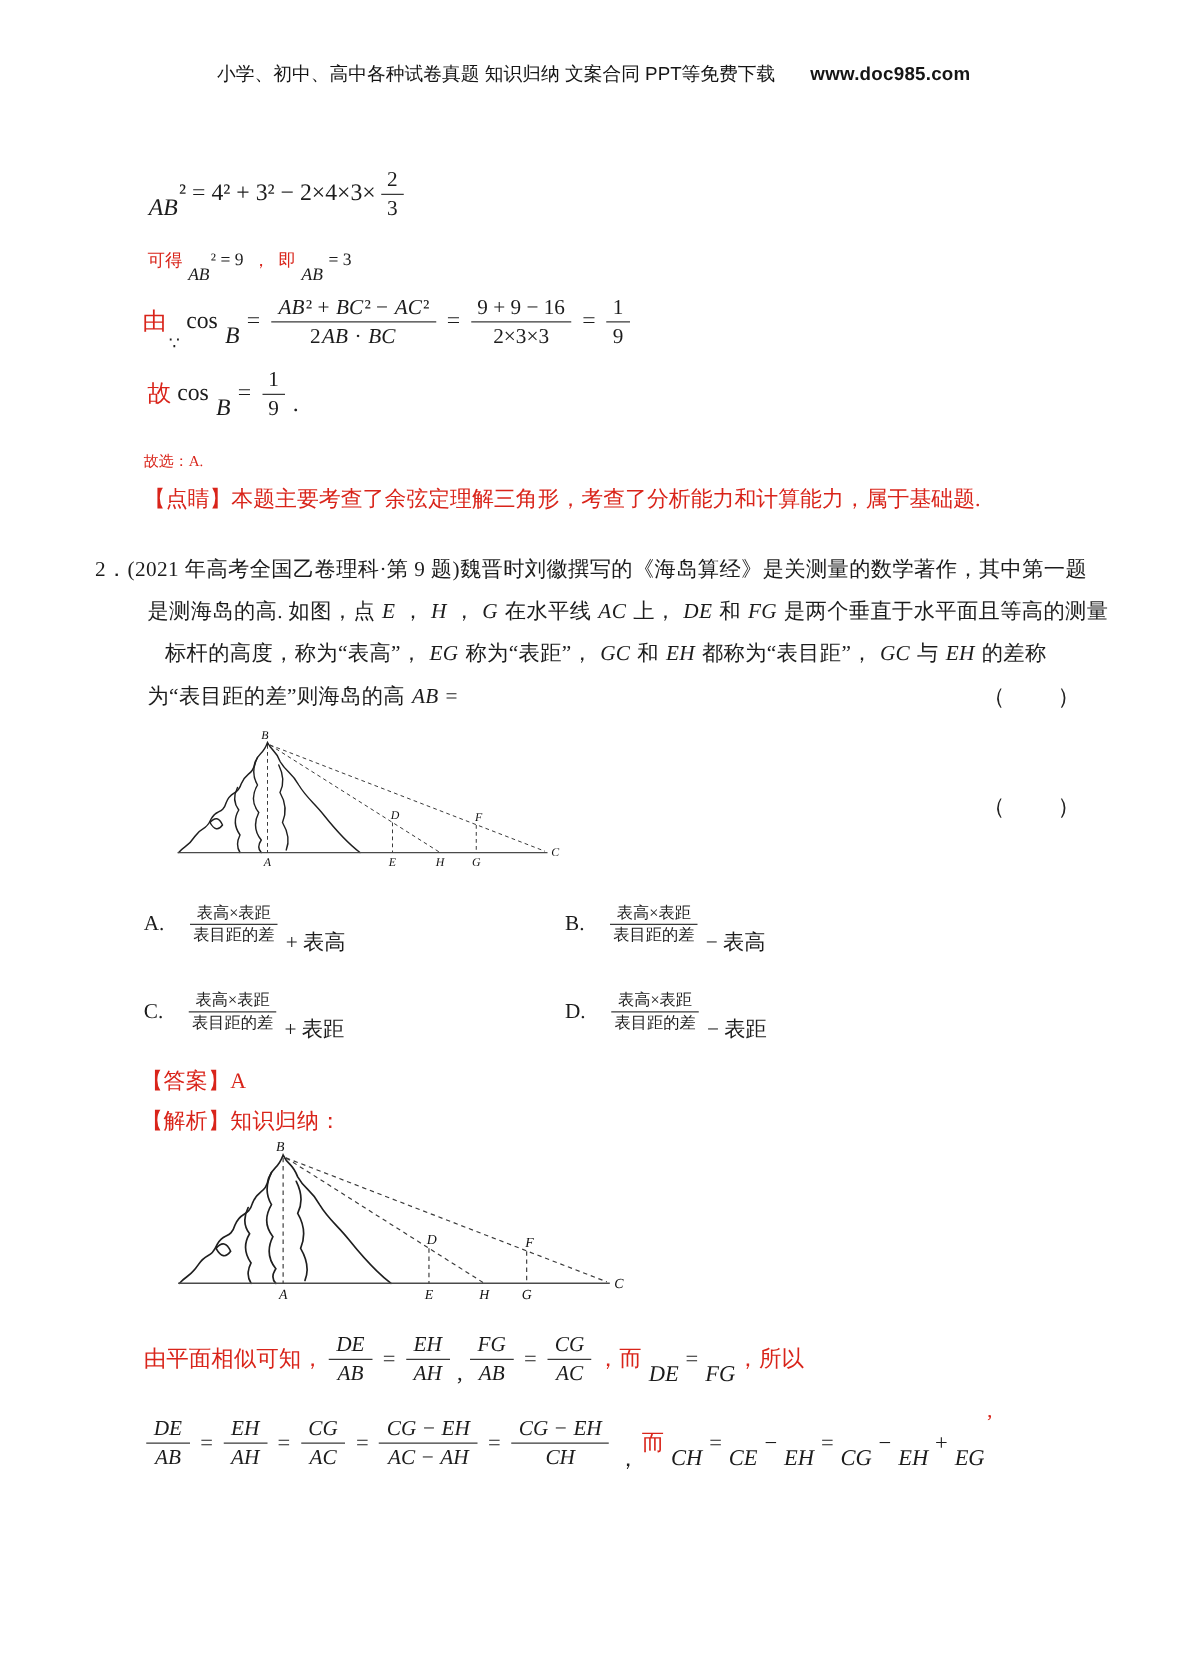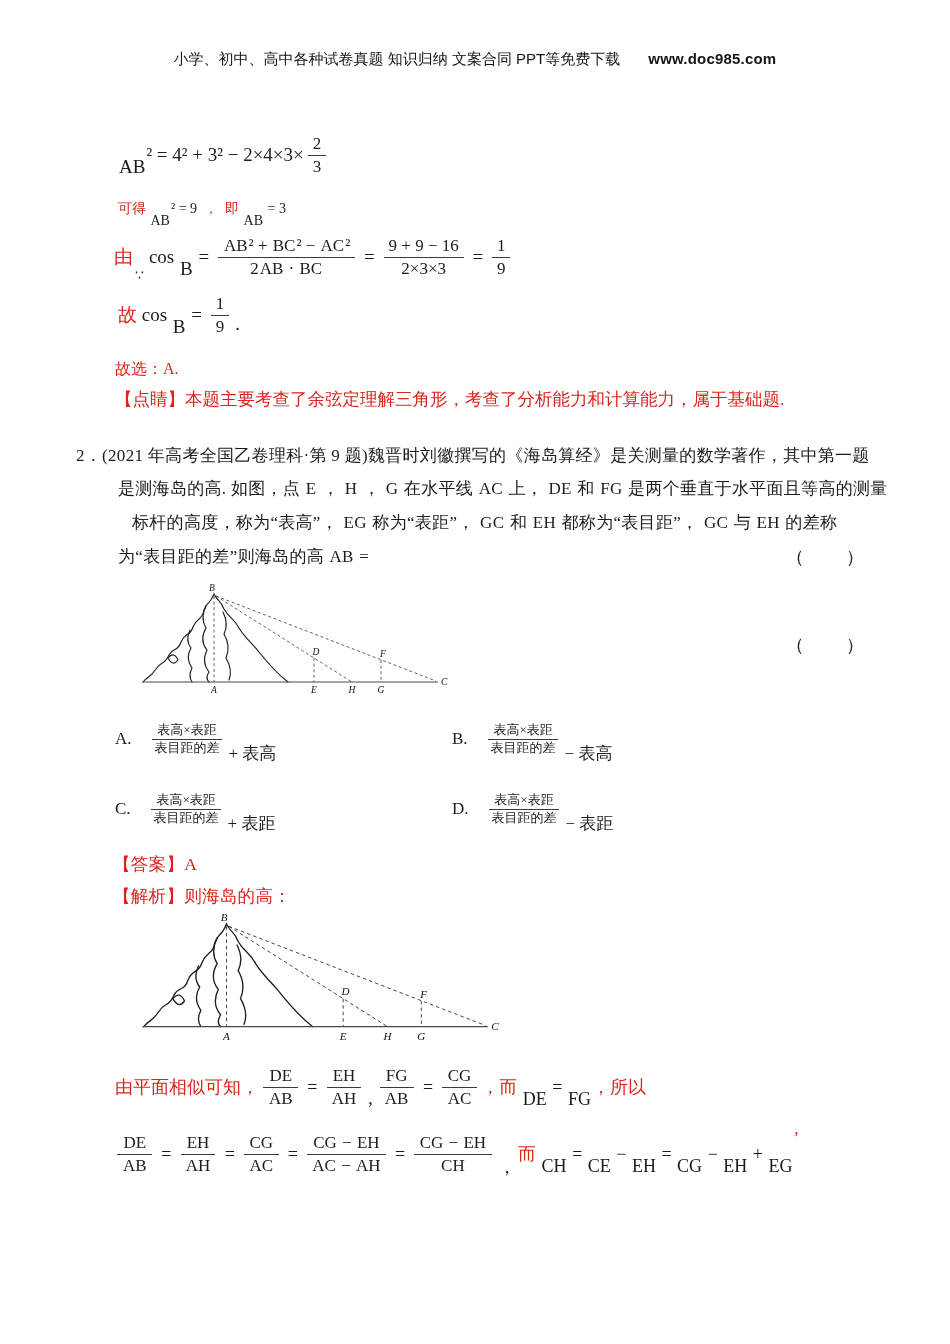--- a/index.html
+++ b/index.html
@@ -13,21 +13,21 @@
   
   .pline{position:absolute;font-size:17px;white-space:pre;letter-spacing:0.3px;}
   
   .fline{position:absolute;display:flex;align-items:center;font-size:19px;white-space:pre;}
   .frac{display:inline-flex;flex-direction:column;align-items:center;vertical-align:middle;
         margin:0 4px;font-size:17px;line-height:1.25;}
   .frac .fn{display:block;border-bottom:1px solid #3a3a3a;padding:0 5px;}
   .frac .fd{display:block;padding:0 5px;}
   .s-cn{font-family:"Liberation Serif",serif;margin-top:28px;}
   .s-n{font-family:"Liberation Serif",serif;}
-  .s-m{font-family:"Liberation Serif",serif;padding:0 1px;margin-top:24px;}
+  .s-m{font-family:"Liberation Serif",serif;font-style:italic;padding:0 1px;margin-top:24px;}
   .s-r{color:var(--red);}
   .s-lab{margin-right:14px;}
   .s-low{align-self:flex-end;padding:0 2px 5px 2px;}
   .s-bec{font-size:14px;align-self:flex-end;padding:0 5px 2px 2px;color:#222;}
   .s-rhigh{color:var(--red);align-self:flex-start;padding-top:4px;font-size:17px;}
   .opt{position:absolute;display:flex;align-items:center;font-size:17px;white-space:pre;}
   .opt .frac{font-size:13px;}
   .paren{position:absolute;font-size:18px;letter-spacing:2px;color:#222;}
   
   .island{position:absolute;}
@@ -40,21 +40,21 @@
 <body>
 
 <div class="page">
 
   <div class="hdr"><span>小学、初中、高中各种试卷真题 知识归纳 文案合同 PPT等免费下载</span><span class="url">www.doc985.com</span></div>
 
   <div class="fline" style="left:118px;top:130px;height:50px;"><span class="s-m">AB</span><span class="s-n">² = 4² + 3² − 2×4×3×</span><span class="frac"><span class="fn"><span class="s-n">2</span></span><span class="fd"><span class="s-n">3</span></span></span></div>
   <div class="fline" style="left:118px;top:196px;height:26px;font-size:14px;"><span class="s-r">可得 </span><span class="s-m">AB</span><span class="s-n">² = 9</span><span class="s-r">  ，  即 </span><span class="s-m">AB</span><span class="s-n"> = 3</span></div>
   <div class="fline" style="left:114px;top:228px;height:58px;"><span class="s-r">由</span><span class="s-bec">∵</span><span class="s-n">cos </span><span class="s-m">B</span><span class="s-n"> = </span><span class="frac"><span class="fn"><span class="s-m">AB</span><span class="s-n">² + </span><span class="s-m">BC</span><span class="s-n">² − </span><span class="s-m">AC</span><span class="s-n">²</span></span><span class="fd"><span class="s-n">2</span><span class="s-m">AB</span><span class="s-n"> · </span><span class="s-m">BC</span></span></span><span class="s-n"> = </span><span class="frac"><span class="fn"><span class="s-n">9 + 9 − 16</span></span><span class="fd"><span class="s-n">2×3×3</span></span></span><span class="s-n"> = </span><span class="frac"><span class="fn"><span class="s-n">1</span></span><span class="fd"><span class="s-n">9</span></span></span></div>
   <div class="fline" style="left:118px;top:290px;height:50px;"><span class="s-r">故 </span><span class="s-n">cos </span><span class="s-m">B</span><span class="s-n"> = </span><span class="frac"><span class="fn"><span class="s-n">1</span></span><span class="fd"><span class="s-n">9</span></span></span><span class="s-low">.</span></div>
-  <div class="fline" style="left:115px;top:358px;height:22px;font-size:16px;"><span class="s-r">故选：A.</span></div>
+  <div class="fline" style="left:115px;top:358px;height:22px;font-size:12px;"><span class="s-r">故选：A.</span></div>
   <div class="fline" style="left:115px;top:388px;height:22px;font-size:17.5px;"><span class="s-r">【点睛】本题主要考查了余弦定理解三角形，考查了分析能力和计算能力，属于基础题.</span></div>
 
   <div class="pline" style="left:76px;top:444px;"><span class="s-cn">2．(2021 年高考全国乙卷理科·第 9 题)魏晋时刘徽撰写的《海岛算经》是关测量的数学著作，其中第一题</span></div>
   <div class="pline" style="left:118px;top:477px;"><span class="s-cn">是测海岛的高. 如图，点 </span><span class="s-m">E</span><span class="s-cn"> ， </span><span class="s-m">H</span><span class="s-cn"> ， </span><span class="s-m">G</span><span class="s-cn"> 在水平线 </span><span class="s-m">AC</span><span class="s-cn"> 上， </span><span class="s-m">DE</span><span class="s-cn"> 和 </span><span class="s-m">FG</span><span class="s-cn"> 是两个垂直于水平面且等高的测量</span></div>
   <div class="pline" style="left:132px;top:511px;"><span class="s-cn">标杆的高度，称为“表高”， </span><span class="s-m">EG</span><span class="s-cn"> 称为“表距”， </span><span class="s-m">GC</span><span class="s-cn"> 和 </span><span class="s-m">EH</span><span class="s-cn"> 都称为“表目距”， </span><span class="s-m">GC</span><span class="s-cn"> 与 </span><span class="s-m">EH</span><span class="s-cn"> 的差称</span></div>
   <div class="pline" style="left:118px;top:545px;"><span class="s-cn">为“表目距的差”则海岛的高 </span><span class="s-m">AB</span><span class="s-n"> =</span></div>
   <div class="paren" style="left:786px;top:545px;">（　　）</div>
   <div class="paren" style="left:786px;top:633px;">（　　）</div>
 
   <svg class="island" style="left:140px;top:582px;width:310px;height:114px;" viewBox="0 0 310 114">
@@ -78,21 +78,21 @@
     <text class="lbl" x="176" y="73" text-anchor="middle">D</text>
     <text class="lbl" x="243" y="75" text-anchor="middle">F</text>
   </svg>
 
   <div class="opt" style="left:115px;top:710px;height:58px;"><span class="s-lab">A.</span><span class="frac"><span class="fn"><span class="s-cn">表高×表距</span></span><span class="fd"><span class="s-cn">表目距的差</span></span></span><span class="s-cn">+ 表高</span></div>
   <div class="opt" style="left:452px;top:710px;height:58px;"><span class="s-lab">B.</span><span class="frac"><span class="fn"><span class="s-cn">表高×表距</span></span><span class="fd"><span class="s-cn">表目距的差</span></span></span><span class="s-cn">− 表高</span></div>
   <div class="opt" style="left:115px;top:780px;height:58px;"><span class="s-lab">C.</span><span class="frac"><span class="fn"><span class="s-cn">表高×表距</span></span><span class="fd"><span class="s-cn">表目距的差</span></span></span><span class="s-cn">+ 表距</span></div>
   <div class="opt" style="left:452px;top:780px;height:58px;"><span class="s-lab">D.</span><span class="frac"><span class="fn"><span class="s-cn">表高×表距</span></span><span class="fd"><span class="s-cn">表目距的差</span></span></span><span class="s-cn">− 表距</span></div>
 
   <div class="pline" style="left:113px;top:852px;font-size:17.5px;font-family:Liberation Serif, serif;"><span class="s-r">【答案】A</span></div>
-  <div class="pline" style="left:113px;top:884px;font-size:17.5px;"><span class="s-r">【解析】则海岛的高：</span></div>
+  <div class="pline" style="left:113px;top:884px;font-size:17.5px;"><span class="s-r">【解析】知识归纳：</span></div>
 
   <svg class="island" style="left:140px;top:910px;width:362px;height:133px;" viewBox="0 0 310 114">
     <path class="mt" d="M3,100 C8,94 10,96 16,87 C22,78 24,84 29,73 C33,65 38,70 41,60 C45,50 50,55 53,45 C57,35 62,39 64,28 C67,19 70,23 74,12 C78,20 80,17 84,27 C89,36 93,35 99,46 C105,56 112,61 119,70 C127,80 136,91 148,100"></path>
     <path class="mt" d="M66,24 Q60,36 66,46 Q59,58 67,68 Q61,80 69,90 Q65,96 69,100"></path>
     <path class="mt" d="M50,48 Q45,58 51,66 Q45,76 52,86 Q48,94 52,100"></path>
     <path class="mt" d="M83,30 Q89,42 84,52 Q91,64 86,76 Q93,88 89,98"></path>
     <path class="mt" d="M28,76 Q34,69 38,78 Q33,85 28,76"></path>
     <line class="bl" x1="2" y1="100" x2="298" y2="100"></line>
     <line class="dsh" x1="74" y1="14" x2="74" y2="100"></line>
     <line class="dsh" x1="76" y1="14" x2="212" y2="100"></line>

